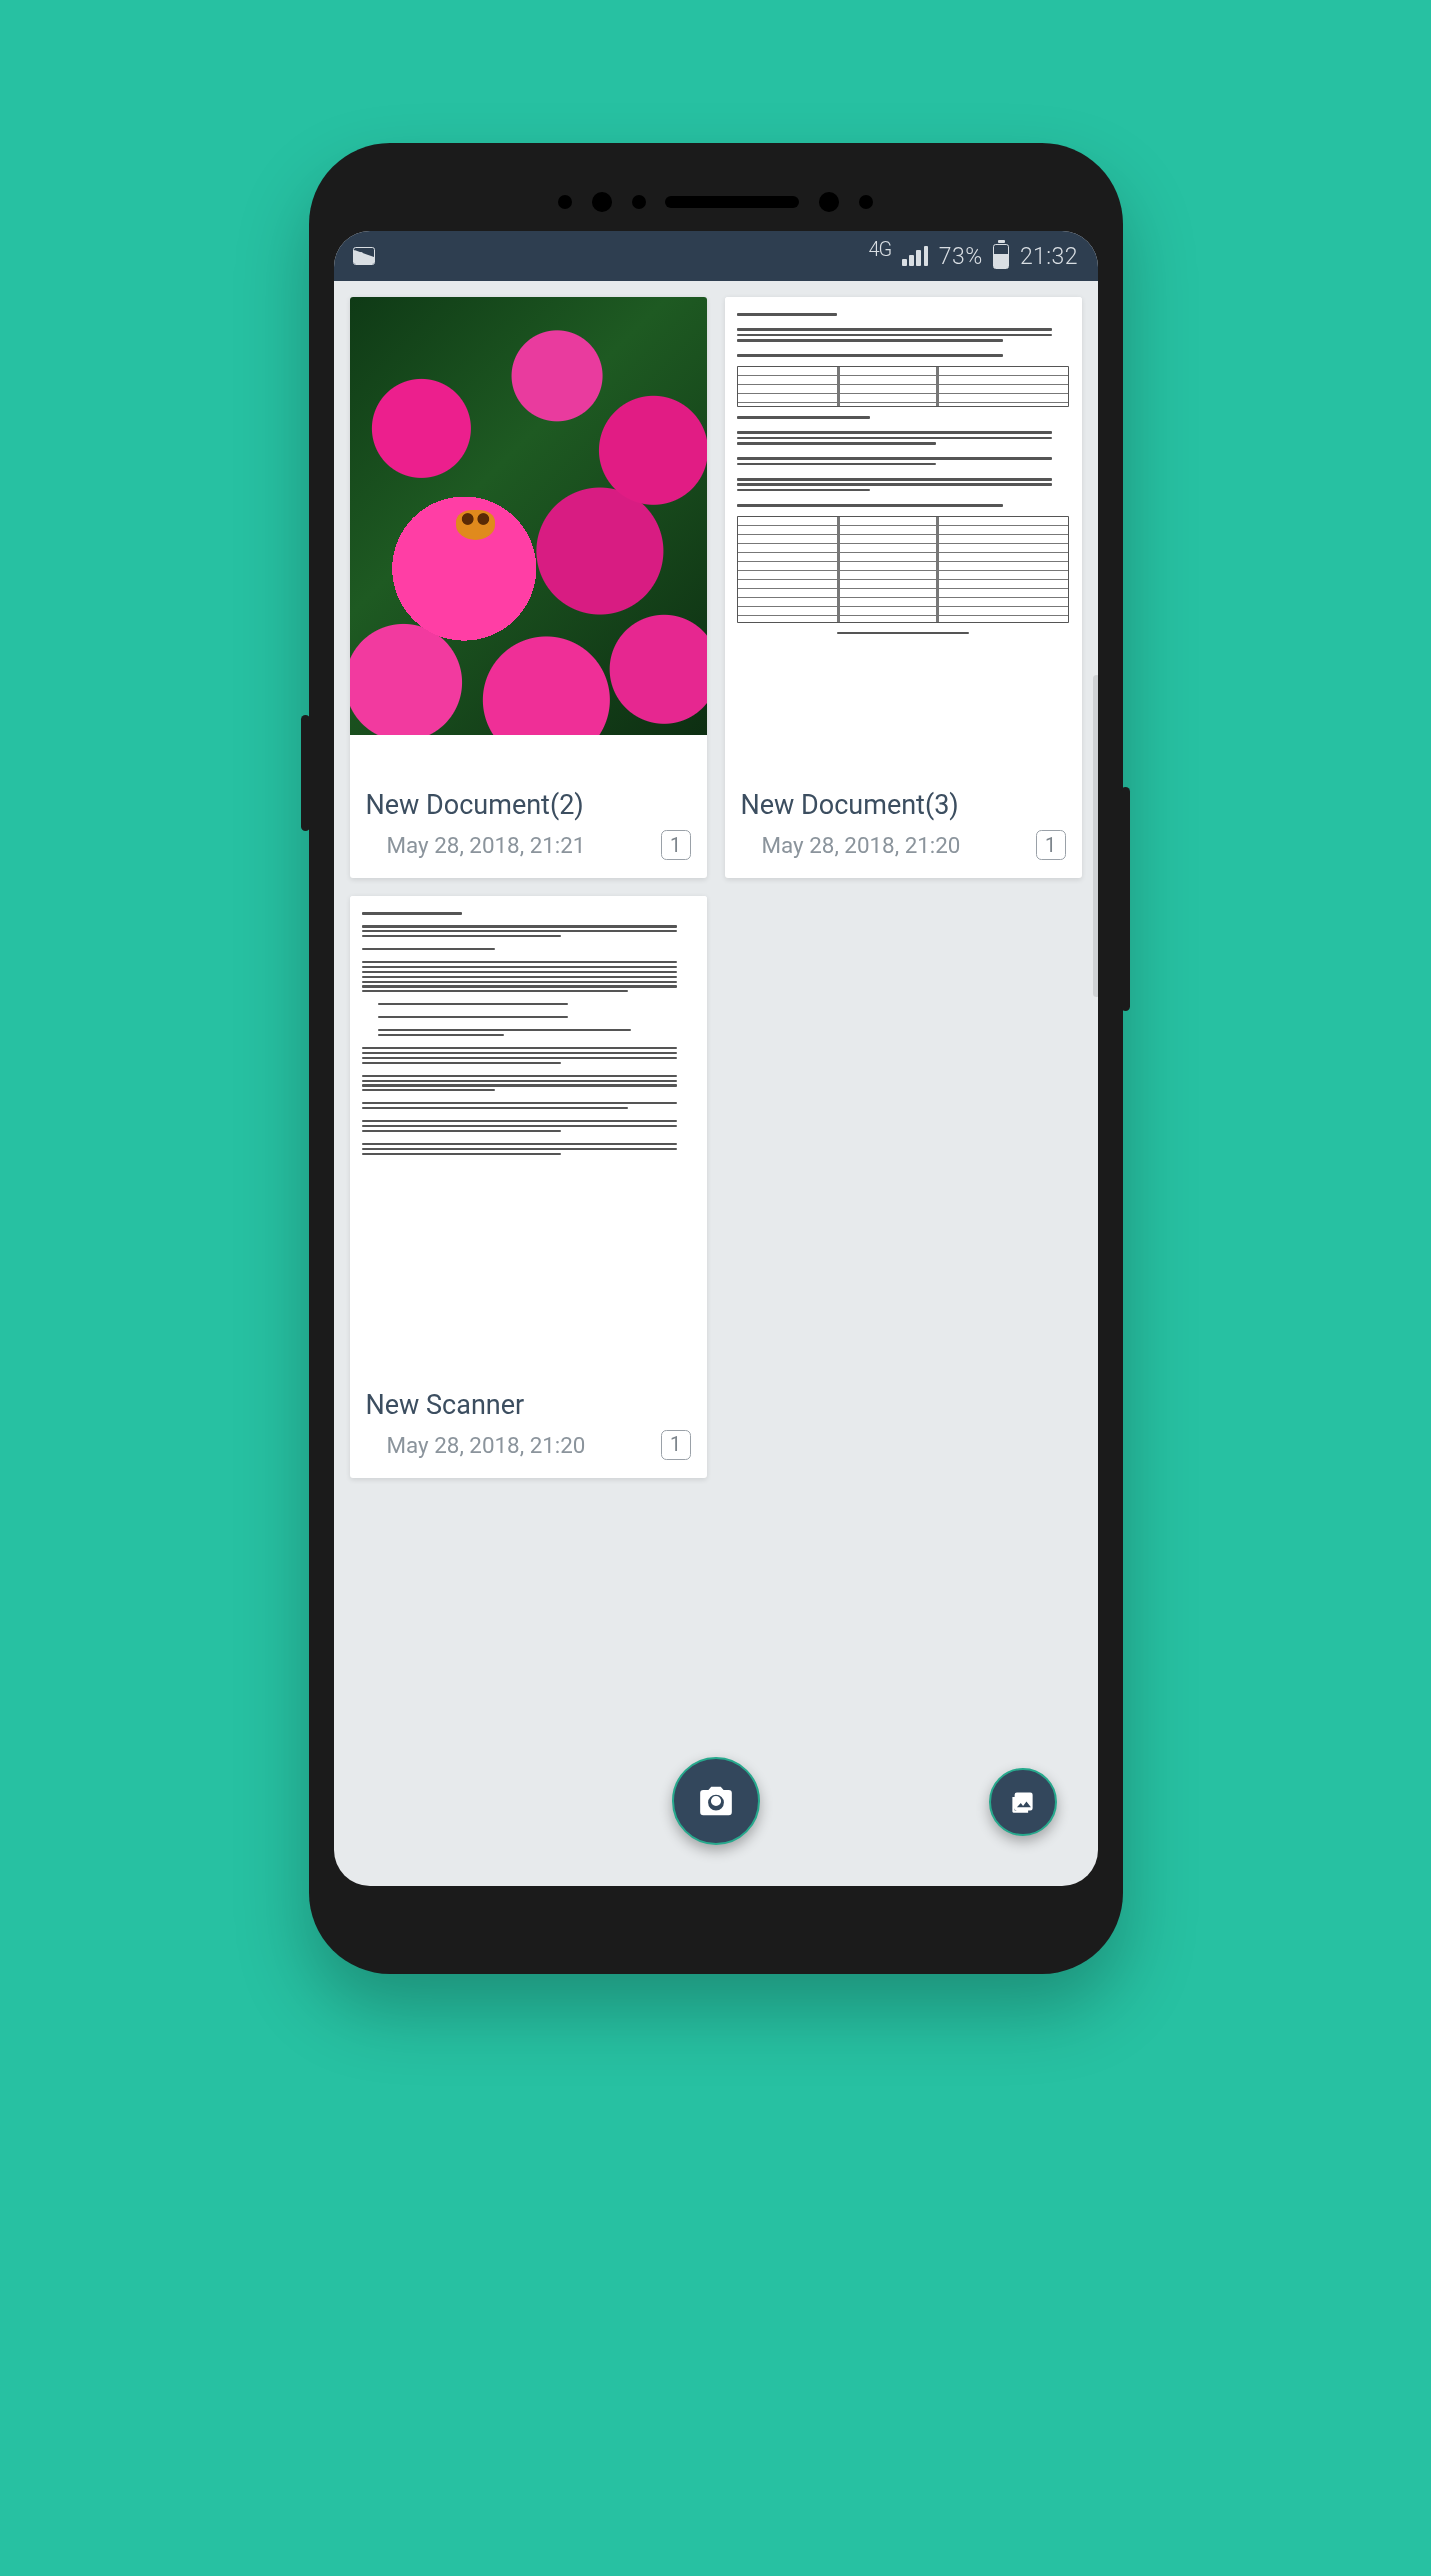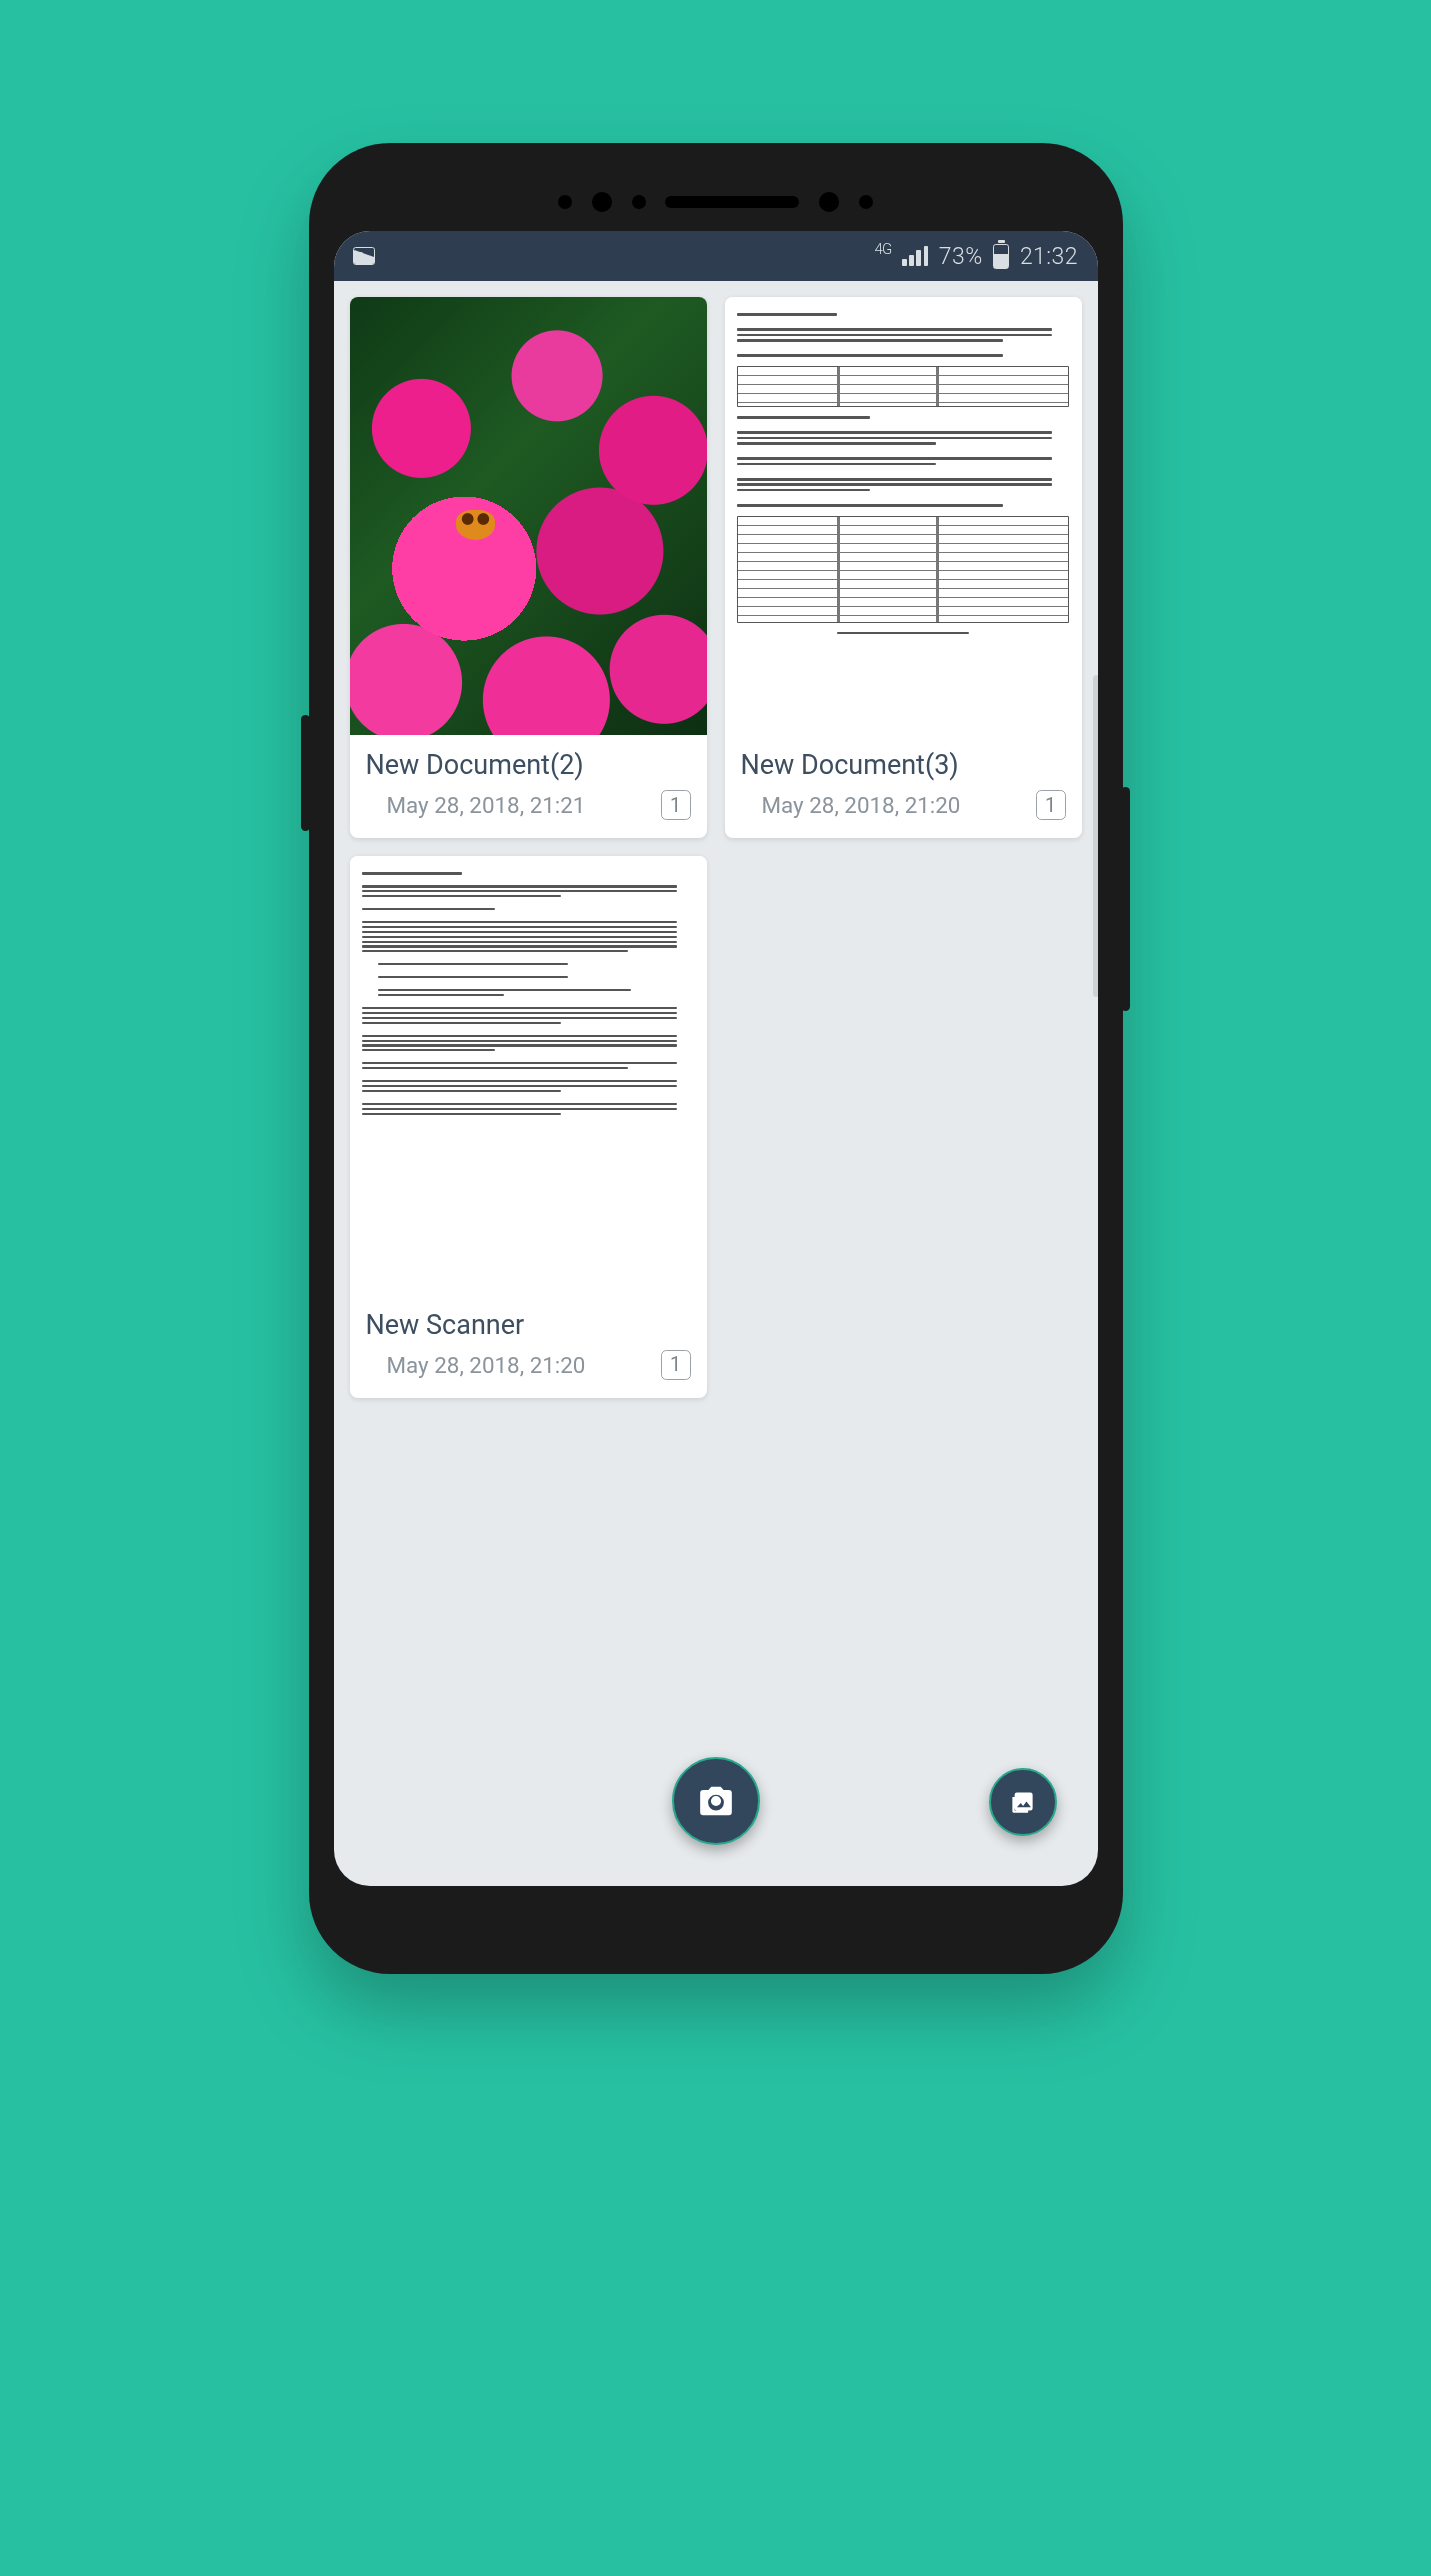--- a/index.html
+++ b/index.html
@@ -60,21 +60,21 @@
     color:#d9dee3;
     height:50px;
     display:flex;
     align-items:center;
     padding:0 19.7px;
     font-size:23px;
     letter-spacing:0.4px;
   }
   .statusbar .spacer{flex:1}
   .status-right{display:flex;align-items:center;gap:10.7px;font-weight:300}
-  .sig-4g{font-size:15px;letter-spacing:-0.9px;transform:translateY(-7.2px)}
+  .sig-4g{font-size:20px;letter-spacing:-0.9px;transform:translateY(-7.2px)}
   .bars{display:flex;align-items:flex-end;gap:2.7px}
   .bars span{width:4.5px;background:#d9dee3;border-radius:0.9px}
   .bars span:nth-child(1){height:7.2px}
   .bars span:nth-child(2){height:11.6px}
   .bars span:nth-child(3){height:16px}
   .bars span:nth-child(4){height:20.6px}
   .battery{
     width:16px;height:25px;border:1.8px solid #d9dee3;border-radius:2.7px;position:relative;
   }
   .battery::before{content:"";position:absolute;top:-4.5px;left:3.6px;width:7.2px;height:2.7px;background:#d9dee3;border-radius:0.9px}
@@ -109,24 +109,25 @@
     padding:16px;
     display:grid;
     grid-template-columns:1fr 1fr;
     gap:18px;
     align-content:start;
     position:relative;
   }
   .card{
     background:#fff;
     box-shadow:0 1.8px 5.4px rgba(0,0,0,.10);
-    border-radius:8px;
+    border-radius:3px;
     overflow:hidden;
     display:flex;
     flex-direction:column;
+    gap:40px;
   }
   .thumb{
     height:438px;
     background:#fff;
     position:relative;
     overflow:hidden;
   }
   .caption{
     padding:14.3px 16px 18px 16px;
   }

